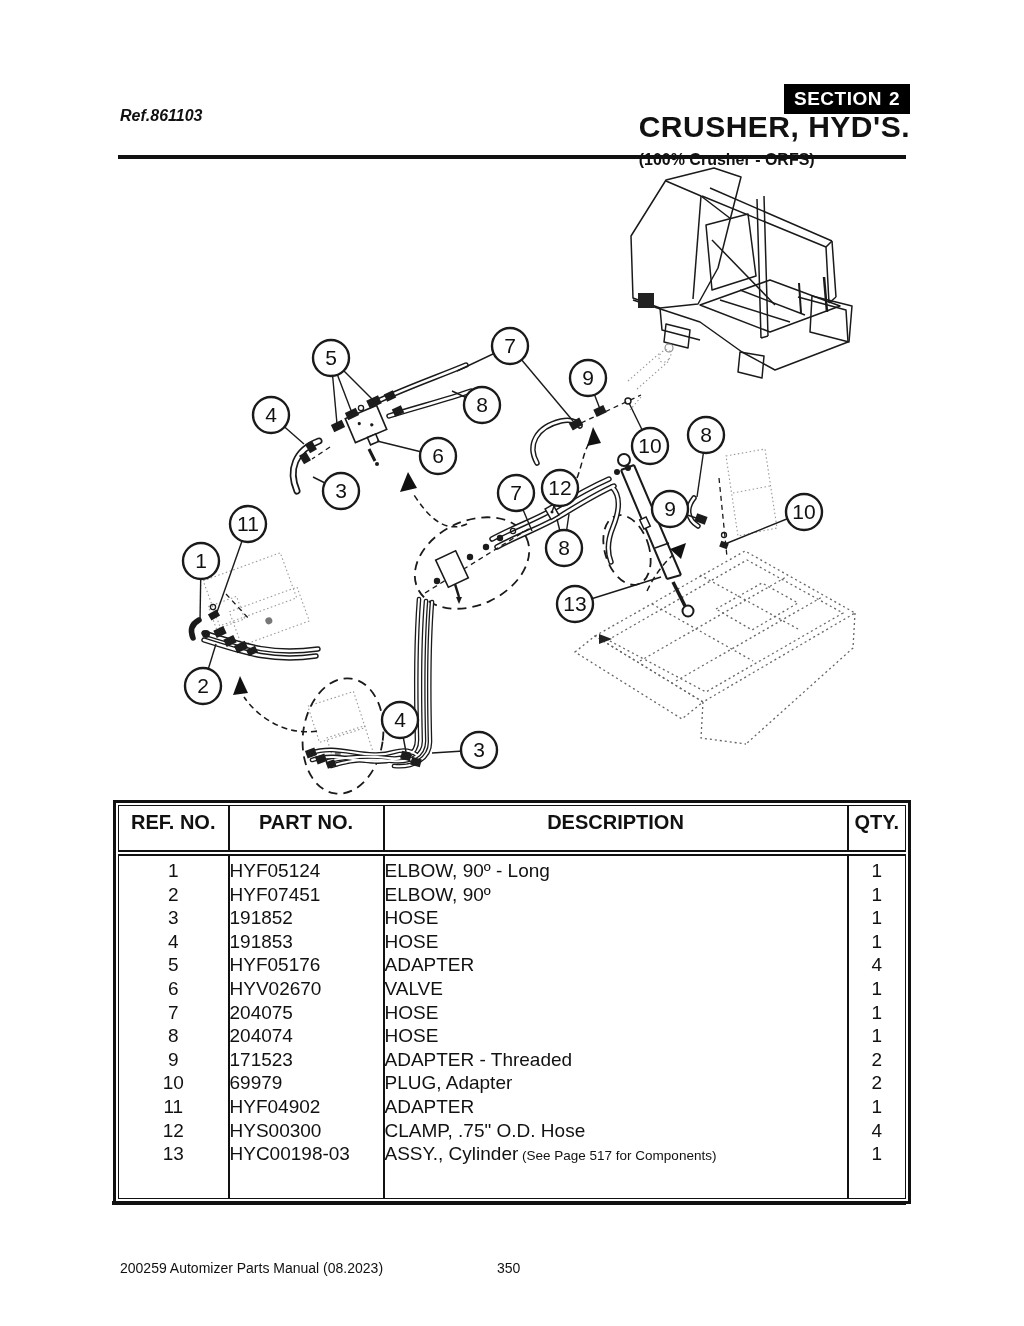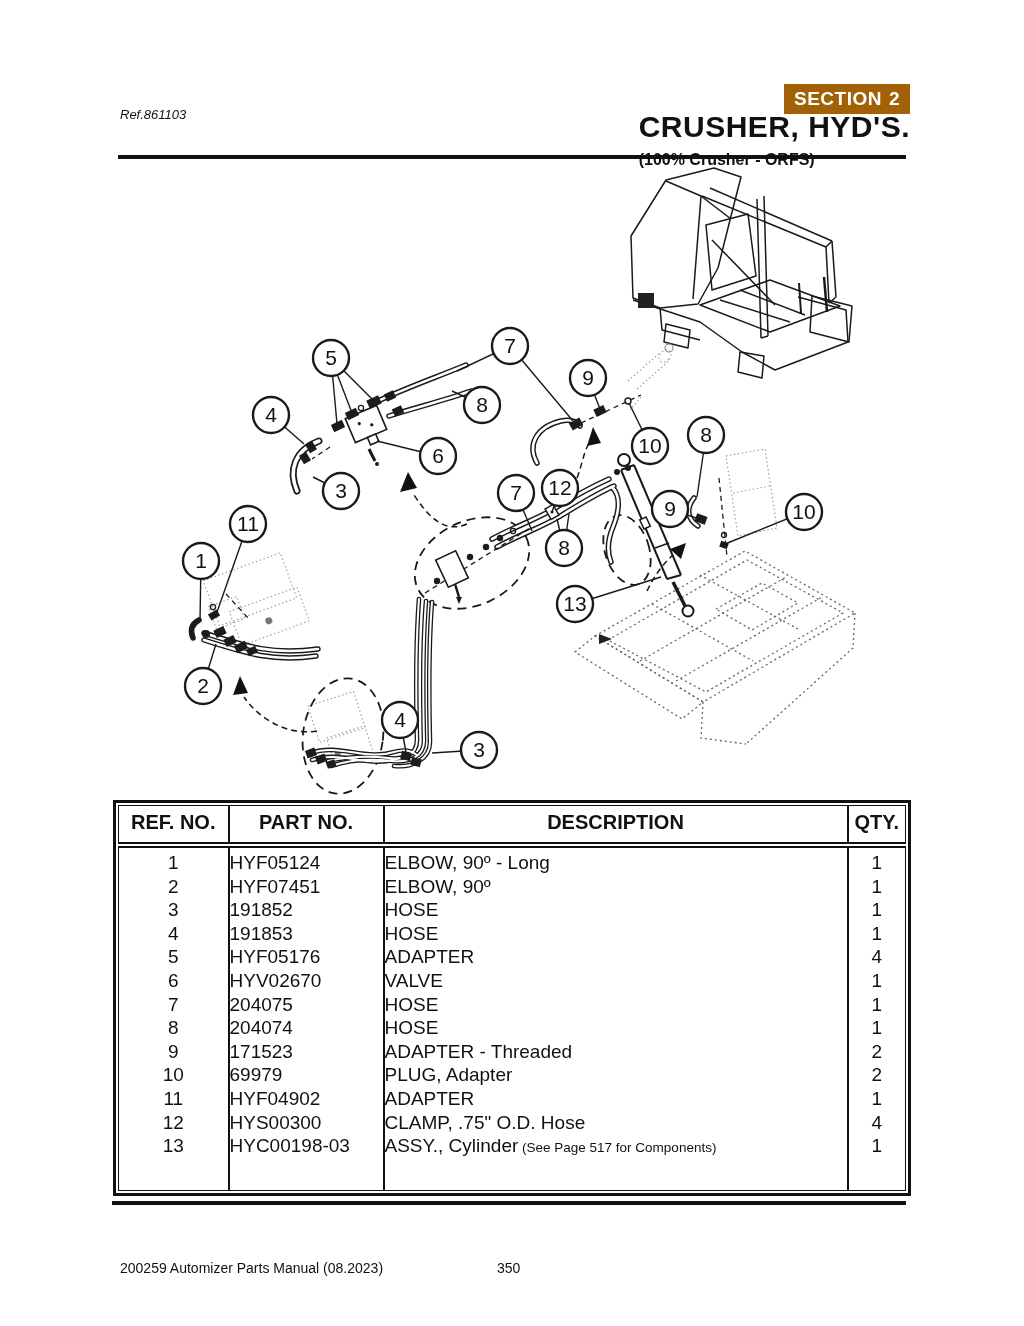--- a/index.html
+++ b/index.html
@@ -1,33 +1,33 @@
 <!DOCTYPE html>
 <html><head>
 <meta charset="utf-8">
 <style>
   html,body{margin:0;padding:0;background:#fff;}
   .page{position:relative;width:1024px;height:1326px;background:#fff;overflow:hidden;
         font-family:"Liberation Sans",sans-serif;color:#111;}
-  .ref-no{position:absolute;left:120px;top:107px;font-size:13px;font-style:italic;font-weight:normal;}
+  .ref-no{position:absolute;left:120px;top:107px;font-size:16px;font-style:italic;font-weight:bold;}
   .title-row{position:absolute;right:114px;top:110px;display:flex;align-items:baseline;gap:7px;white-space:nowrap;flex-direction:column;}
   .title-main{font-size:30px;font-weight:bold;letter-spacing:.5px;}
   .title-sub{font-size:16px;font-weight:bold;}
-  .section-box{position:absolute;left:784px;top:84px;width:106px;height:30px;background:#a16207;color:#fff;
+  .section-box{position:absolute;left:784px;top:84px;width:106px;height:30px;background:#000000;color:#fff;
         display:flex;justify-content:space-between;align-items:center;padding:0 10px;
         font-size:19px;font-weight:bold;letter-spacing:.5px;}
   .rule-top{position:absolute;left:118px;top:155px;width:788px;height:4px;background:#111;}
   .rule-bottom{position:absolute;left:112px;top:1201px;width:794px;height:4px;background:#111;}
   .footer-left{position:absolute;left:120px;top:1260px;font-size:14px;}
   .footer-page{position:absolute;left:497px;top:1260px;font-size:14px;}
   svg.diagram{position:absolute;left:0;top:0;width:1024px;height:1326px;}
 
   table.parts{position:absolute;left:118px;top:805px;width:787px;border-collapse:collapse;
         border:1px solid #111;outline:3px solid #111;outline-offset:2px;table-layout:fixed;}
-  table.parts th{border-bottom:6px double #111;font-size:20px;font-weight:bold;padding:5px 0 8px 0;text-align:center;}
+  table.parts th{border-bottom:6px double #111;font-size:20px;font-weight:bold;padding:5px 0 16px 0;text-align:center;}
   table.parts td{font-size:19px;line-height:23.6px;padding:0;vertical-align:top;}
   table.parts .c2,table.parts .c3,table.parts .c4{border-left:2px solid #111;}
   table.parts td.c1{text-align:center;}
   table.parts td.c2{}
   table.parts td.c3{padding-left:0;margin-left:17px;}
   table.parts td.c4{text-align:center;}
   table.parts tr.first td{padding-top:3px;}
   table.parts .note{font-size:13.5px;}
   table.parts tr.spacer td{height:30px;}
 </style>

